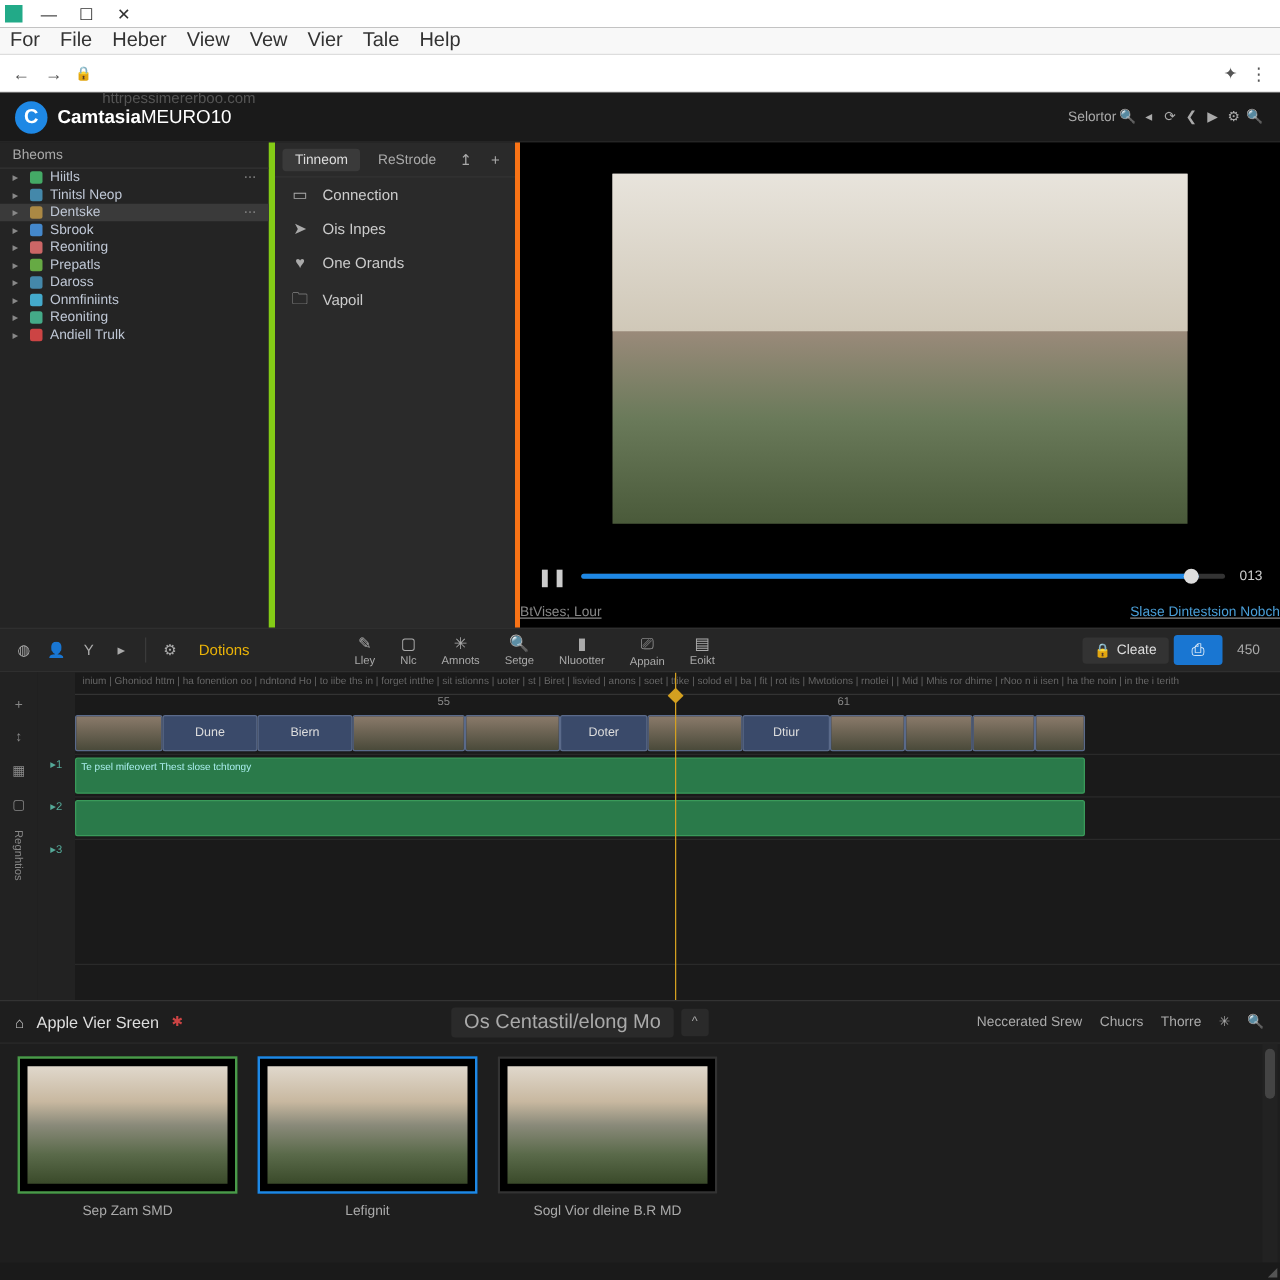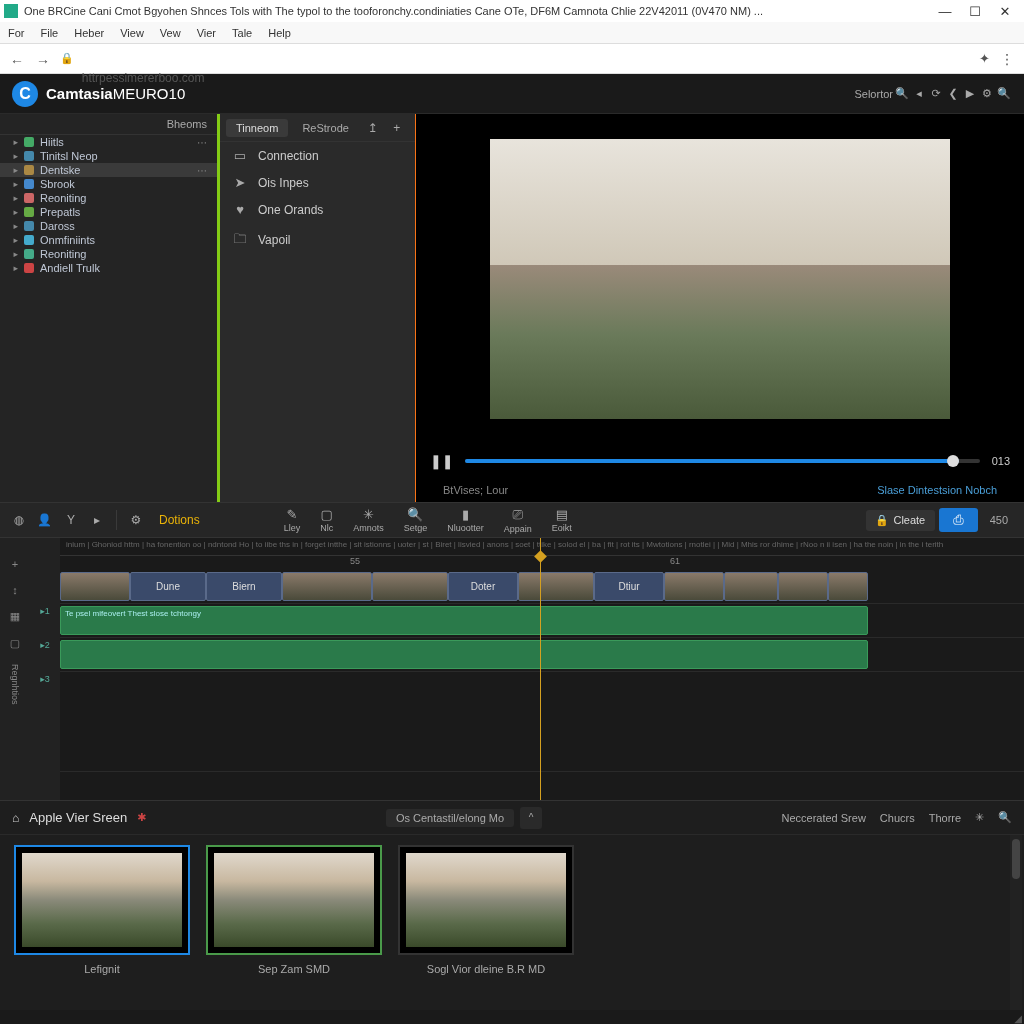--- a/index.html
+++ b/index.html
@@ -4,66 +4,66 @@
 <style>
 * { margin:0; padding:0; box-sizing:border-box; font-family:"Segoe UI",Arial,sans-serif; }
 body { width:1024px; height:1024px; background:#1e1e1e; overflow:hidden; font-size:12px; color:#ccc; }
 
 
 .titlebar { height:22px; background:#fff; display:flex; align-items:center; padding:0 4px; color:#333; font-size:11px; }
 .titlebar .app-icon { width:14px; height:14px; background:#2a8; margin-right:6px; }
 .titlebar .title { flex:1; white-space:nowrap; overflow:hidden; text-overflow:ellipsis; }
 .titlebar .win-btn { width:30px; text-align:center; font-size:13px; color:#333; }
 
-.menubar { height:22px; background:#f8f8f8; display:flex; align-items:center; padding:0 8px; gap:16px; color:#333; font-size:11px; border-bottom:1px solid #ddd; }
+.menubar { height:22px; background:#f8f8f8; display:flex; align-items:center; padding:0 8px; gap:16px; color:#333; font-size:16px; border-bottom:1px solid #ddd; }
 
 .urlbar { height:30px; background:#fff; display:flex; align-items:center; padding:0 8px; gap:8px; color:#555; border-bottom:1px solid #ddd; }
 .urlbar .nav-btn { width:18px; text-align:center; font-size:14px; }
 .urlbar .lock { font-size:11px; }
 .urlbar .url { flex:1; font-size:12px; color:#555;margin-top:38px; }
 .urlbar .ext { font-size:13px; }
 
 
 .app-header { height:40px; background:#1a1a1a; display:flex; align-items:center; padding:0 12px; border-bottom:1px solid #2a2a2a; }
 .app-header .logo { width:26px; height:26px; border-radius:50%; background:#1e88e5; display:flex; align-items:center; justify-content:center; color:#fff; font-weight:bold; font-size:16px; margin-right:8px; }
 .app-header .brand { font-size:15px; color:#fff; }
 .app-header .brand b { font-weight:600; }
 .app-header .spacer { flex:1; }
 .app-header .hdr-item { margin-left:1px; font-size:11px; color:#aaa; }
 .app-header .hdr-icon { width:16px; text-align:center; }
 
 
 .main-row { height:388px; display:flex; background:#1e1e1e; }
-.sidebar { width:220px; background:#242424; border-right:3px solid #84cc16;text-align:right; }
+.sidebar { width:220px; background:#242424; border-right:5px solid #84cc16; }
 .sidebar .sb-title { padding:4px 10px; font-size:11px; color:#aaa; border-bottom:1px solid #333; }
 .sidebar .sb-item { display:flex; align-items:center; padding:1px 10px; font-size:11px; color:#bfc7d5; gap:6px; }
 .sidebar .sb-item.sel { background:#3a3a3a; }
 .sidebar .tri { color:#888; font-size:9px; width:8px; }
 .sidebar .sq { width:10px; height:10px; border-radius:2px; }
 .sidebar .opts { margin-left:auto; color:#888; font-size:10px; }
 
-.center { width:196px; background:#2a2a2a; border-right:1px solid #f97316; }
+.center { width:196px; background:#2a2a2a; border-right:4px solid #f97316; }
 .center .tabs { display:flex; align-items:center; height:28px; padding:0 6px; gap:4px; border-bottom:1px solid #333; }
 .center .tab { padding:3px 10px; font-size:11px; color:#aaa; border-radius:3px; }
 .center .tab.active { background:#3a3a3a; color:#ddd; }
 .center .tab-btn { width:20px; text-align:center; color:#aaa; font-size:12px; }
 .center .c-item { display:flex; align-items:center; padding:6px 12px; gap:10px; font-size:12px; color:#ccc; }
 .center .c-icon { width:16px; text-align:center; color:#aaa; font-size:13px; }
 
 .preview { flex:1; background:#000; display:flex; flex-direction:column; }
 .canvas { flex:1; display:flex; align-items:center; justify-content:center; padding:18px; }
 .video-frame { width:460px; height:280px; background:linear-gradient(to bottom,#d4d0c8 0%,#c8b8a0 25%,#9a8a7a 45%,#6a7a5a 70%,#4a5a3a 100%); position:relative; }
 .video-frame::before { content:""; position:absolute; top:0; left:0; right:0; height:45%; background:linear-gradient(to bottom,#e8e4dc,#d0c8b8); }
 .transport { height:34px; display:flex; align-items:center; padding:0 14px; gap:12px; }
 .transport .play { font-size:14px; color:#ccc; }
 .transport .track { flex:1; height:4px; background:#333; border-radius:2px; position:relative; }
 .transport .prog { position:absolute; left:0; top:0; bottom:0; width:96%; background:#1e88e5; border-radius:2px; }
 .transport .knob { position:absolute; right:4%; top:-4px; width:12px; height:12px; background:#ddd; border-radius:50%; }
 .transport .time { font-size:11px; color:#ccc; }
-.sub-transport { height:24px; display:flex; align-items:center; padding:0 27px; font-size:11px; color:#888; }
+.sub-transport { height:24px; display:flex; align-items:center; padding:0 0; font-size:11px; color:#888;text-decoration:underline; }
 .sub-transport .r { margin-left:auto; color:#4a9fd8; }
 
 
 .toolbar { height:36px; background:#262626; border-top:1px solid #333; border-bottom:1px solid #333; display:flex; align-items:center; padding:0 8px; gap:4px; }
 .toolbar .tb-mini { width:22px; height:22px; display:flex; align-items:center; justify-content:center; color:#aaa; font-size:12px; }
 .toolbar .tb-sep { width:1px; height:20px; background:#3a3a3a; margin:0 4px; }
 .toolbar .tb-btn { display:flex; flex-direction:column; align-items:center; padding:0 8px; color:#aaa; font-size:9px; gap:1px; }
 .toolbar .tb-btn .i { font-size:13px; }
 .toolbar .spacer { flex:1; }
 .toolbar .tb-create { padding:4px 10px; background:#333; border-radius:3px; font-size:11px; color:#ddd; display:flex; align-items:center; gap:4px; }
@@ -88,42 +88,41 @@
 .clip-a { position:absolute; top:2px; bottom:2px; background:#2a7a4a; border:1px solid #3a9a5a; border-radius:2px; font-size:8px; color:#aee; padding:2px 4px; overflow:hidden; }
 .playhead { position:absolute; top:0; bottom:0; width:1px; background:#d4a020; left:480px; z-index:5; }
 .playhead::before { content:""; position:absolute; top:14px; left:-4px; width:9px; height:9px; background:#d4a020; transform:rotate(45deg); }
 
 
 .bottom { height:210px; background:#1e1e1e; border-top:1px solid #333; display:flex; flex-direction:column; }
 .bottom-hdr { height:34px; display:flex; align-items:center; padding:0 12px; gap:10px; border-bottom:1px solid #2a2a2a; }
 .bottom-hdr .title { font-size:13px; color:#ddd; }
 .bottom-hdr .star { color:#c44; font-size:11px; }
 .bottom-hdr .mid { margin:0 auto; display:flex; align-items:center; gap:6px; }
-.bottom-hdr .field { background:#2a2a2a; padding:3px 10px; border-radius:3px; font-size:11px; color:#aaa; }
+.bottom-hdr .field { background:#2a2a2a; padding:3px 10px; border-radius:3px; font-size:16px; color:#aaa; }
 .bottom-hdr .sq-btn { width:22px; height:22px; background:#2a2a2a; border-radius:3px; display:flex; align-items:center; justify-content:center; font-size:10px; color:#aaa; }
 .bottom-hdr .r-item { font-size:11px; color:#aaa; }
 .thumbs { flex:1; display:flex; padding:10px 14px; gap:16px; position:relative; }
 .thumbs .scroll { position:absolute; right:2px; top:0; bottom:0; width:12px; background:#222; }
 .thumbs .scroll .bar { position:absolute; top:4px; left:2px; right:2px; height:40px; background:#444; border-radius:4px; }
 .thumb-item { width:176px; display:flex; flex-direction:column; align-items:center; gap:8px; }
 .thumb-box { width:100%; height:110px; background:#000; border:2px solid #333; padding:6px; }
 .thumb-box.sel-blue { border-color:#1e88e5; }
 .thumb-box.sel-green { border-color:#4a9a4a; }
 .thumb-img { width:100%; height:100%; background:linear-gradient(to bottom,#e0d8cc 0%,#c8b8a0 30%,#8a8a7a 50%,#5a6a4a 75%,#3a4a2a 100%); }
 .thumb-lbl { font-size:11px; color:#aaa; }
 
 .statusbar { height:14px; background:#1a1a1a; position:relative; }
 .statusbar::after { content:"◢"; position:absolute; right:2px; bottom:0; color:#555; font-size:10px; }
 </style>
 </head>
 <body>
 
 <div class="titlebar">
   <div class="app-icon"></div>
-  <div class="title">One BRCine Cani Cmot Bgyohen Shnces Tols with The typol to the tooforonchy.condiniaties Cane OTe, DF6M Camnota Chlie 22V42011 (0V470 NM) ...</div>
   <div class="win-btn">—</div>
   <div class="win-btn">☐</div>
   <div class="win-btn">✕</div>
 </div>
 
 <div class="menubar" id="menubar">
     <span>For</span>
     <span>File</span>
     <span>Heber</span>
     <span>View</span>
@@ -365,30 +364,30 @@
     <div id="bottom-right" style="display:flex;gap:14px;align-items:center;">
         <span class="r-item">Neccerated Srew</span>
         <span class="r-item">Chucrs</span>
         <span class="r-item">Thorre</span>
         <span class="r-item">✳</span>
         <span class="r-item">🔍</span>
       </div>
   </div>
   <div class="thumbs" id="thumbs">
     <div class="thumb-item">
+        <div class="thumb-box sel-green">
+          <div class="thumb-img"></div>
+        </div>
+        <div class="thumb-lbl">Sep Zam SMD</div>
+      </div>
+      <div class="thumb-item">
         <div class="thumb-box sel-blue">
           <div class="thumb-img"></div>
         </div>
         <div class="thumb-lbl">Lefignit</div>
-      </div>
-      <div class="thumb-item">
-        <div class="thumb-box sel-green">
-          <div class="thumb-img"></div>
-        </div>
-        <div class="thumb-lbl">Sep Zam SMD</div>
       </div>
       <div class="thumb-item">
         <div class="thumb-box ">
           <div class="thumb-img"></div>
         </div>
         <div class="thumb-lbl">Sogl Vior dleine B.R MD</div>
       </div>
       <div class="scroll">
         <div class="bar"></div>
       </div>

